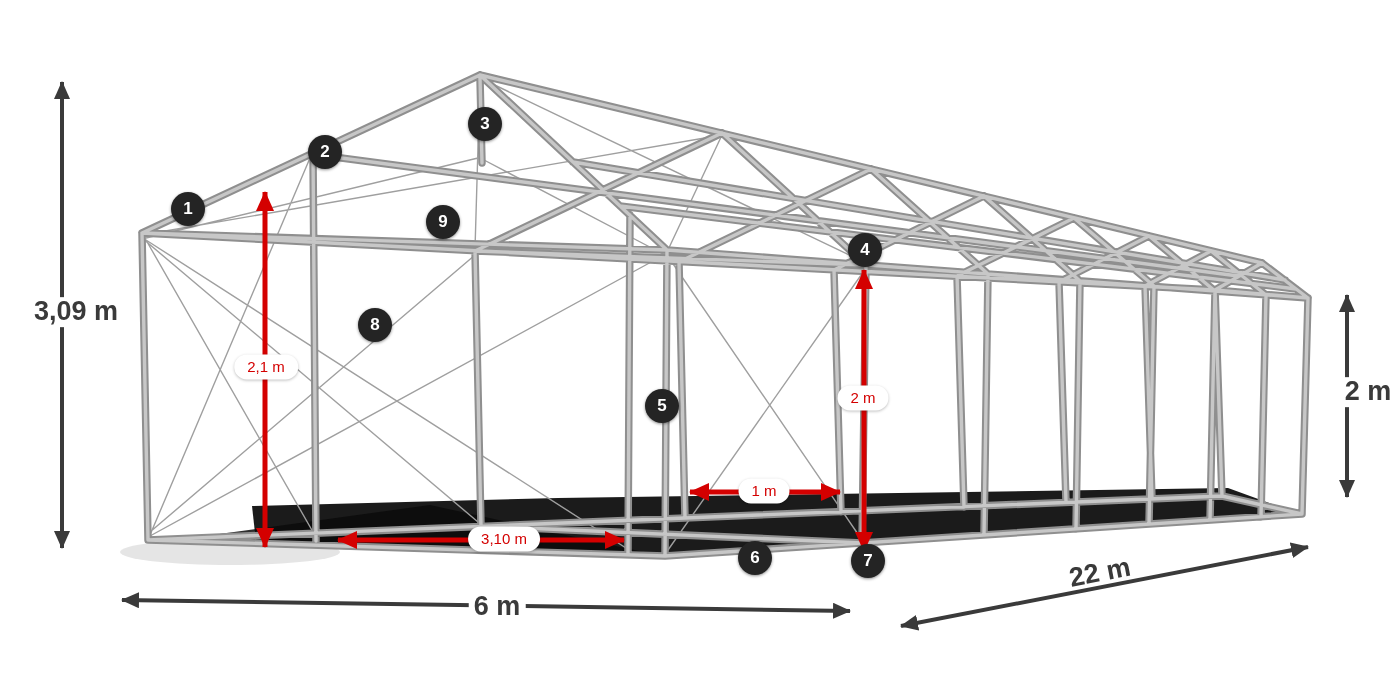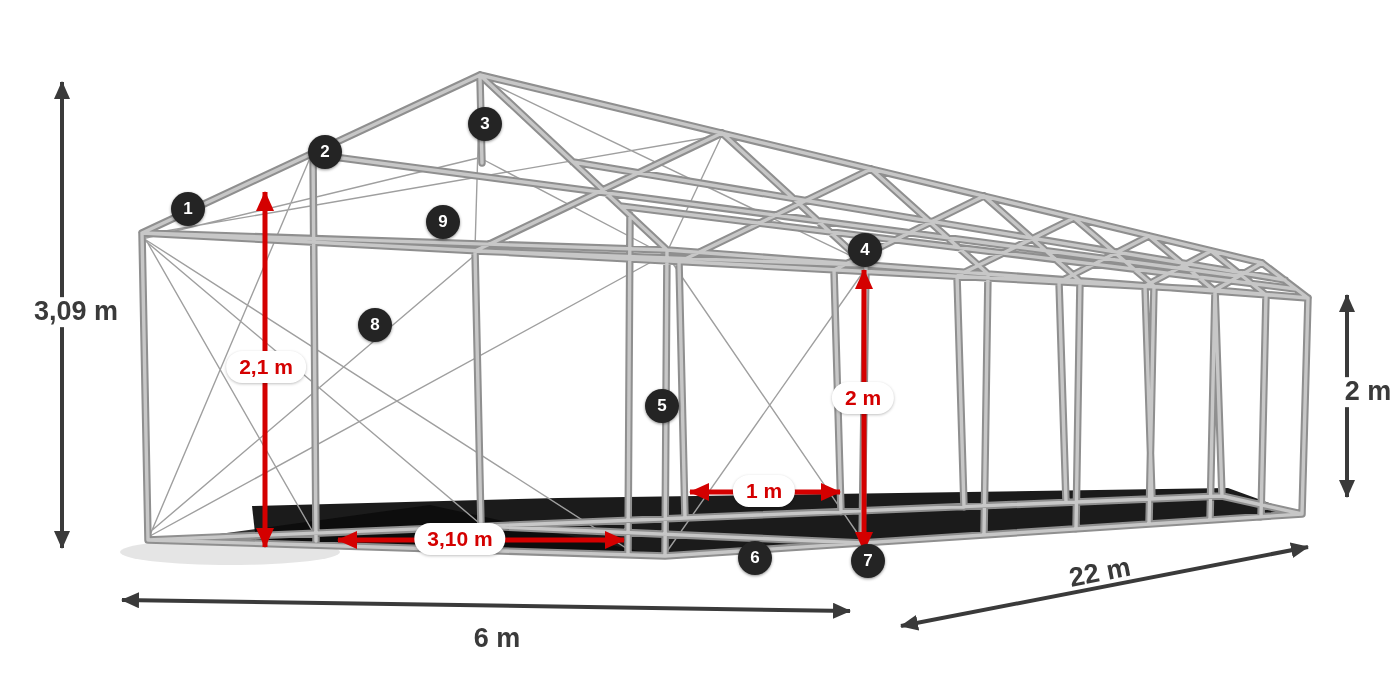--- a/index.html
+++ b/index.html
@@ -9,21 +9,21 @@
   }
   .stage svg{position:absolute;left:0;top:0;}
   .dim-label{
     position:absolute;transform:translate(-50%,-50%);
     font-weight:bold;font-size:27px;color:#3a3a3a;
     background:#ffffff;padding:0 5px;white-space:nowrap;line-height:1.1;
   }
   .dim-label.tilt{background:transparent;transform:translate(-50%,-50%) rotate(-11deg);}
   .pill{
     position:absolute;transform:translate(-50%,-50%);
-    background:#ffffff;color:#d40000;font-weight:bold;font-size:21px;
+    background:#ffffff;color:#d40000;font-weight:normal;font-size:15px;
     padding:4px 13px;border-radius:18px;white-space:nowrap;line-height:1.15;
     box-shadow:0 1px 3px rgba(0,0,0,0.25);
   }
   .badge{
     position:absolute;transform:translate(-50%,-50%);
     width:34px;height:34px;border-radius:50%;
     background:#242424;color:#ffffff;
     display:flex;align-items:center;justify-content:center;
     font-weight:bold;font-size:17px;
     box-shadow:0 1px 3px rgba(0,0,0,0.45);
@@ -100,27 +100,27 @@
 
     <g stroke="#d40000" stroke-width="5" fill="none">
       <line x1="265" y1="192" x2="265" y2="547" marker-start="url(#mred)" marker-end="url(#mred)"></line>
       <line x1="864" y1="270" x2="864" y2="551" marker-start="url(#mred)" marker-end="url(#mred)"></line>
       <line x1="338" y1="540" x2="624" y2="540" marker-start="url(#mred)" marker-end="url(#mred)"></line>
       <line x1="690" y1="492" x2="840" y2="492" marker-start="url(#mred)" marker-end="url(#mred)"></line>
     </g>
   </svg>
 
   <div class="dim-label" style="left:64px;top:312px;margin-left:12px;">3,09 m</div>
-  <div class="dim-label" style="left:497px;top:607px;margin-top:32px;">6 m</div>
+  <div class="dim-label" style="left:497px;top:607px;">6 m</div>
   <div class="dim-label tilt" style="left:1100px;top:573px;">22 m</div>
   <div class="dim-label" style="left:1368px;top:392px;">2 m</div>
 
   <div class="pill" style="left:266px;top:367px;">2,1 m</div>
   <div class="pill" style="left:863px;top:398px;">2 m</div>
-  <div class="pill" style="left:460px;top:539px;">3,10 m</div>
+  <div class="pill" style="left:504px;top:539px;">3,10 m</div>
   <div class="pill" style="left:764px;top:491px;text-align:center;">1 m</div>
 
   <div class="badge" style="left:188px;top:209px;">1</div>
   <div class="badge" style="left:325px;top:152px;">2</div>
   <div class="badge" style="left:485px;top:124px;">3</div>
   <div class="badge" style="left:865px;top:250px;">4</div>
   <div class="badge" style="left:662px;top:406px;">5</div>
   <div class="badge" style="left:755px;top:558px;">6</div>
   <div class="badge" style="left:868px;top:561px;">7</div>
   <div class="badge" style="left:375px;top:325px;">8</div>

